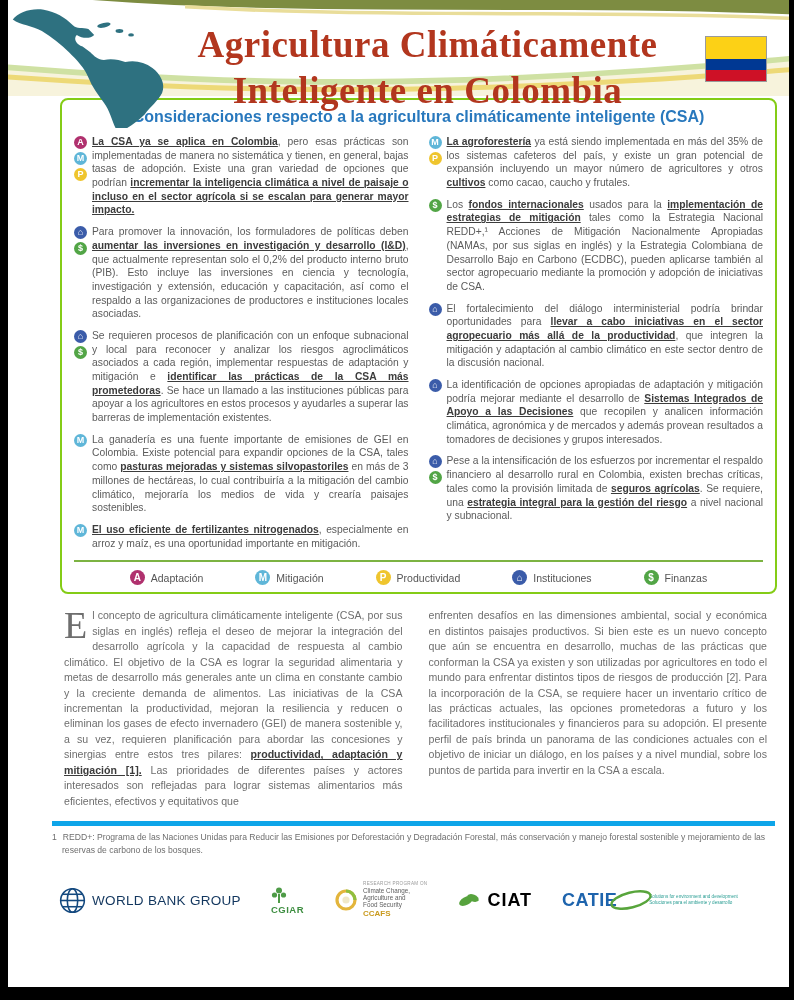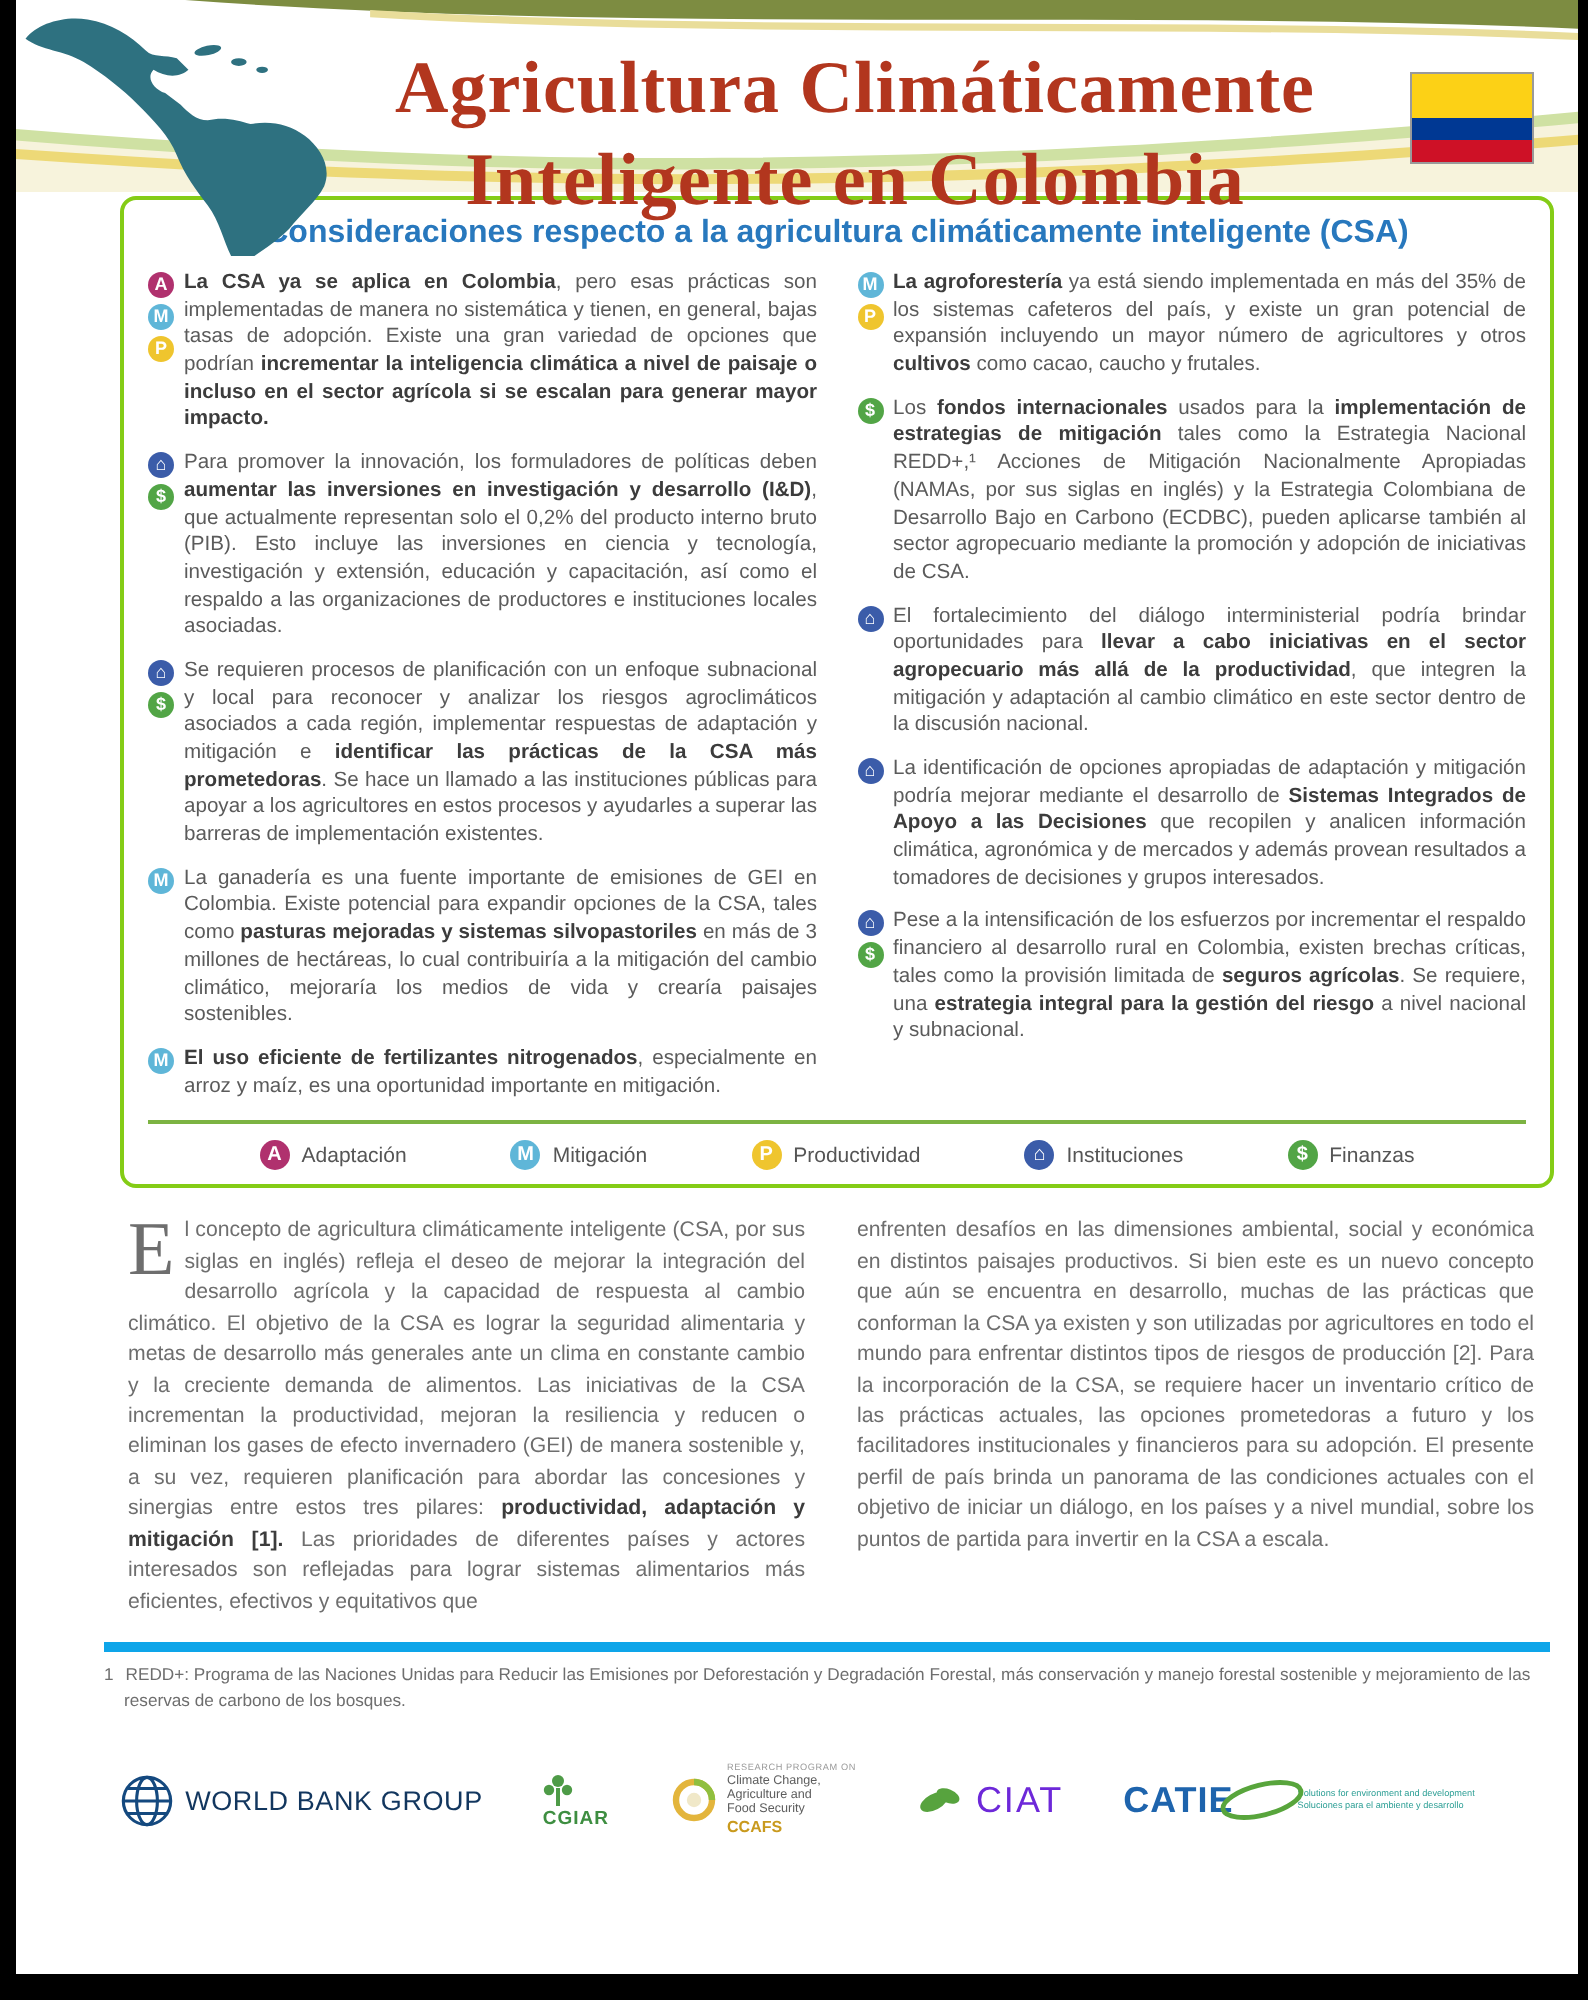--- a/index.html
+++ b/index.html
@@ -50,21 +50,21 @@
   .icon-stack { flex:0 0 18px; display:flex; flex-direction:column; gap:3px; padding-top:1px; }
   .bicon {
     display:inline-flex; align-items:center; justify-content:center;
     width:13px; height:13px; border-radius:50%;
     color:#fff; font-size:9px; font-weight:bold; line-height:1;
   }
   .bullet-text {
     margin:0; font-size:10.3px; line-height:1.33;
     color:#5b5b5b; text-align:justify;
   }
-  .seg-bold { font-weight:bold; color:#3c3c3c; }
+  .seg-bold { font-weight:bold; color:#3c3c3c;text-decoration:underline; }
 
   .legend {
     border-top:2px solid #7CB342; margin-top:2px;
     display:flex; justify-content:center; gap:52px;
     padding:8px 0 5px;
   }
   .legend-item { display:flex; align-items:center; gap:6px; }
   .legend-icon { width:15px; height:15px; font-size:10px; }
   .legend-label { font-size:10.5px; color:#555; }
 
@@ -94,21 +94,21 @@
   }
   .logo { display:flex; align-items:center; gap:6px; }
   .wb-label { font-size:13.5px; font-weight:normal; color:#12365e; letter-spacing:0.3px; }
   .cgiar-block { display:flex; flex-direction:column; align-items:flex-start; gap:1px; }
   .cgiar-label { font-size:9.5px; font-weight:bold; color:#3E8E41; letter-spacing:0.5px; }
   .ccafs-block { display:flex; align-items:center; gap:5px; }
   .ccafs-lines { display:flex; flex-direction:column; line-height:1.15; }
   .ccafs-small { font-size:4.6px; color:#9a9a9a; letter-spacing:0.3px; }
   .ccafs-med { font-size:6.3px; color:#5d5d5d; }
   .ccafs-acronym { font-size:8px; font-weight:bold; color:#C99A1E; margin-top:1px; }
-  .ciat-label { font-size:18px; font-weight:normal; color:#6d28d9; letter-spacing:1px; }
+  .ciat-label { font-size:18px; font-weight:bold; color:#000000; letter-spacing:1px; }
   .catie-block { position:relative; display:flex; align-items:center; gap:6px; }
   .catie-label { font-size:18px; font-weight:bold; color:#1E64AD; letter-spacing:0.5px;text-align:right; }
   .catie-swoosh { position:absolute; left:46px; top:-2px; pointer-events:none; }
   .catie-lines { display:flex; flex-direction:column; line-height:1.3; margin-left:26px; }
   .catie-tag { font-size:4.6px; color:#2B9E94; }
 </style>
 </head>
 <body>
 
 <div class="page">

